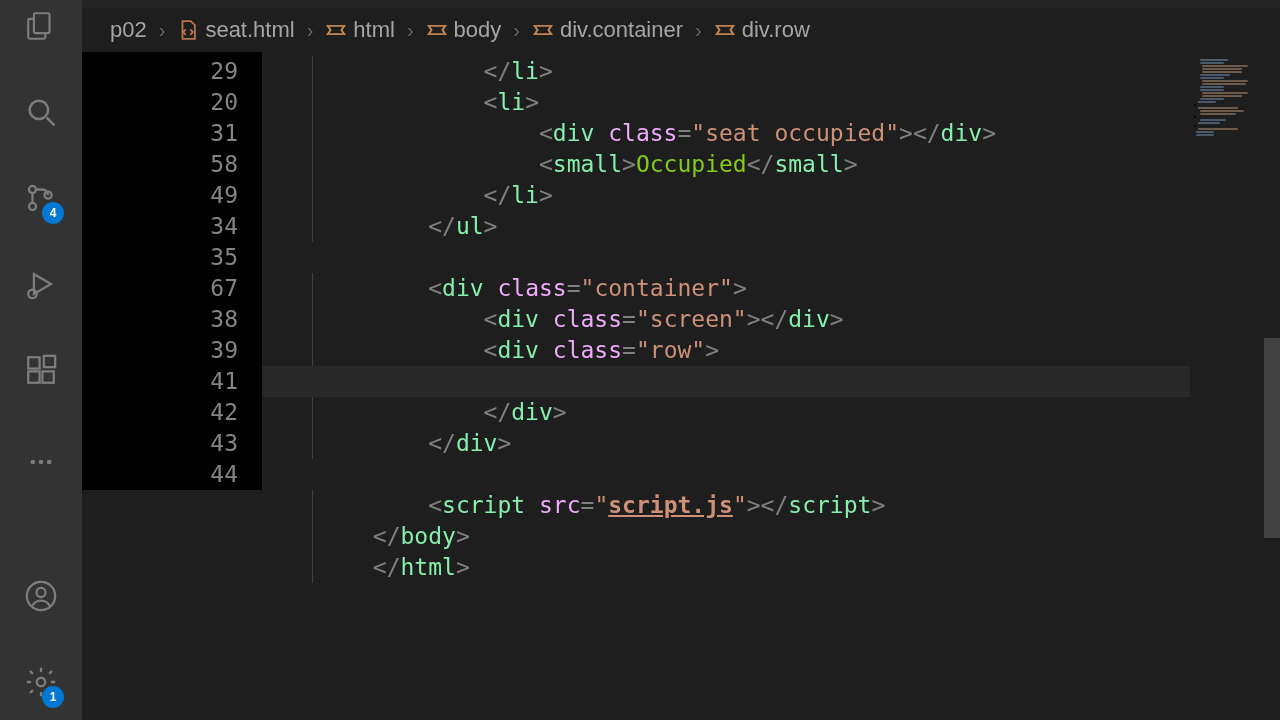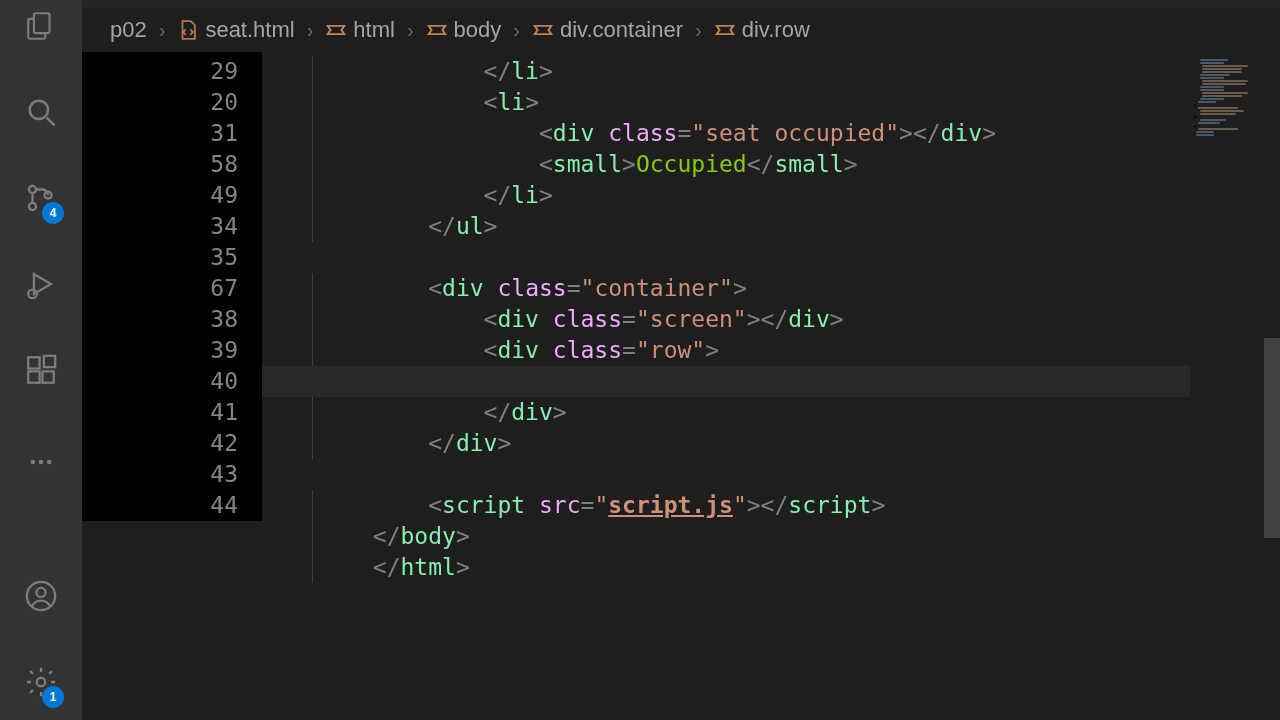--- a/index.html
+++ b/index.html
@@ -218,21 +218,20 @@
           <div class="ln">29</div>
           <div class="ln">20</div>
           <div class="ln">31</div>
           <div class="ln">58</div>
           <div class="ln">49</div>
           <div class="ln">34</div>
           <div class="ln">35</div>
           <div class="ln">67</div>
           <div class="ln">38</div>
           <div class="ln">39</div>
-          <div class="ln">40</div>
           <div class="ln">41</div>
           <div class="ln">42</div>
           <div class="ln">43</div>
           <div class="ln">44</div>
         </div>
       <div class="code" id="code"><div class="codeline"><span class="tx">                </span><span class="p">&lt;/</span><span class="tg">li</span><span class="p">&gt;</span><span class="indent-guide" style="left: 50px;"></span></div><div class="codeline"><span class="tx">                </span><span class="p">&lt;</span><span class="tg">li</span><span class="p">&gt;</span><span class="indent-guide" style="left: 50px;"></span></div><div class="codeline"><span class="tx">                    </span><span class="p">&lt;</span><span class="tg">div</span><span class="tx"> </span><span class="at">class</span><span class="p">=</span><span class="st">"seat occupied"</span><span class="p">&gt;&lt;/</span><span class="tg">div</span><span class="p">&gt;</span><span class="indent-guide" style="left: 50px;"></span></div><div class="codeline"><span class="tx">                    </span><span class="p">&lt;</span><span class="tg">small</span><span class="p">&gt;</span><span class="tx">Occupied</span><span class="p">&lt;/</span><span class="tg">small</span><span class="p">&gt;</span><span class="indent-guide" style="left: 50px;"></span></div><div class="codeline"><span class="tx">                </span><span class="p">&lt;/</span><span class="tg">li</span><span class="p">&gt;</span><span class="indent-guide" style="left: 50px;"></span></div><div class="codeline"><span class="tx">            </span><span class="p">&lt;/</span><span class="tg">ul</span><span class="p">&gt;</span><span class="indent-guide" style="left: 50px;"></span></div><div class="codeline"><span class="tx"></span></div><div class="codeline"><span class="tx">            </span><span class="p">&lt;</span><span class="tg">div</span><span class="tx"> </span><span class="at">class</span><span class="p">=</span><span class="st">"container"</span><span class="p">&gt;</span><span class="indent-guide" style="left: 50px;"></span></div><div class="codeline"><span class="tx">                </span><span class="p">&lt;</span><span class="tg">div</span><span class="tx"> </span><span class="at">class</span><span class="p">=</span><span class="st">"screen"</span><span class="p">&gt;&lt;/</span><span class="tg">div</span><span class="p">&gt;</span><span class="indent-guide" style="left: 50px;"></span></div><div class="codeline"><span class="tx">                </span><span class="p">&lt;</span><span class="tg">div</span><span class="tx"> </span><span class="at">class</span><span class="p">=</span><span class="st">"row"</span><span class="p">&gt;</span><span class="indent-guide" style="left: 50px;"></span></div><div class="codeline cursor-line"><span class="tx"></span></div><div class="codeline"><span class="tx">                </span><span class="p">&lt;/</span><span class="tg">div</span><span class="p">&gt;</span><span class="indent-guide" style="left: 50px;"></span></div><div class="codeline"><span class="tx">            </span><span class="p">&lt;/</span><span class="tg">div</span><span class="p">&gt;</span><span class="indent-guide" style="left: 50px;"></span></div><div class="codeline"><span class="tx"></span></div><div class="codeline"><span class="tx">            </span><span class="p">&lt;</span><span class="tg">script</span><span class="tx"> </span><span class="at">src</span><span class="p">=</span><span class="st">"</span><span class="st underline">script.js</span><span class="st">"</span><span class="p">&gt;&lt;/</span><span class="tg">script</span><span class="p">&gt;</span><span class="indent-guide" style="left: 50px;"></span></div><div class="codeline"><span class="tx">        </span><span class="p">&lt;/</span><span class="tg">body</span><span class="p">&gt;</span><span class="indent-guide" style="left: 50px;"></span></div><div class="codeline"><span class="tx">        </span><span class="p">&lt;/</span><span class="tg">html</span><span class="p">&gt;</span><span class="indent-guide" style="left: 50px;"></span></div></div>
     </div>
     <div class="minimap" id="minimap">
         <div class="mm-line" style="width: 28px; background: rgb(74, 90, 108); margin-left: 10px;"></div>
         <div class="mm-line" style="width: 24px; background: rgb(74, 90, 108); margin-left: 10px;"></div>

